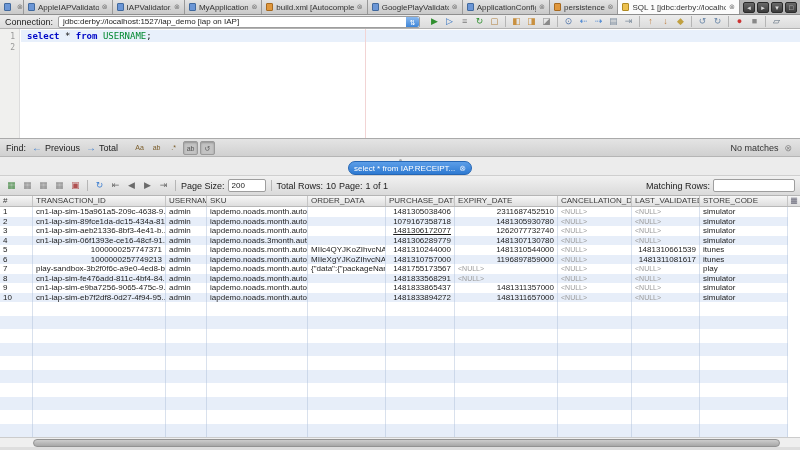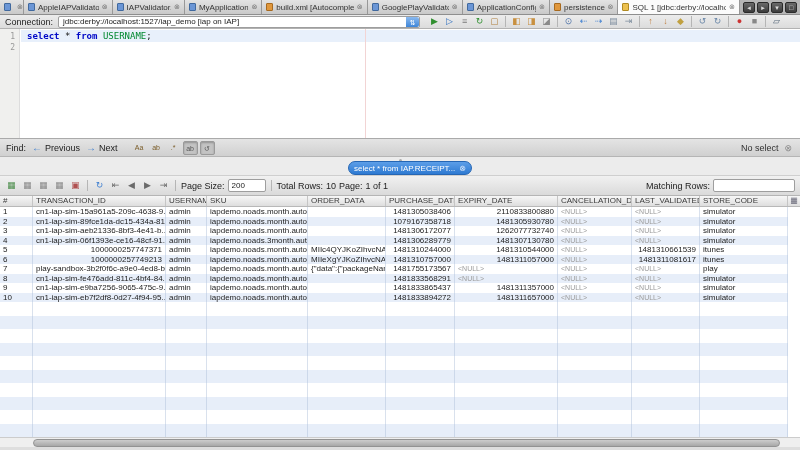--- a/index.html
+++ b/index.html
@@ -208,30 +208,30 @@
 </div>
 
 <div id="findbar">
   <span>Find:</span>
   <button class="fbtn">
     <span class="arr">←</span>
     <span>Previous</span>
   </button>
   <button class="fbtn">
     <span class="arr">→</span>
-    <span>Next</span>
+    <span>Total</span>
   </button>
   <div id="findtoggles" style="display:flex;gap:2px;margin-left:8px;">
       <span class="ftog">Aa</span>
       <span class="ftog">ab</span>
       <span class="ftog">.*</span>
       <span class="ftog pressed">ab</span>
       <span class="ftog pressed">↺</span>
     </div>
-  <span id="findstatus">No select</span>
+  <span id="findstatus">No matches</span>
   <span id="findclose">⊗</span>
 </div>
 
 <div id="resultstrip">
   <div id="splitdot"></div>
   <div id="resulttab">
     <span>select * from IAP.RECEIPT...</span>
     <span class="rclose">⊗</span>
   </div>
 </div>
@@ -281,21 +281,21 @@
 </div>
 
 <div id="tbody">
     <div class="tr odd">
       <div class="td" style="width: 33px;">1</div>
       <div class="td" style="width: 133px;">cn1-iap-sim-15a961a5-209c-4638-9...</div>
       <div class="td" style="width: 41px;">admin</div>
       <div class="td" style="width: 101px;">iapdemo.noads.month.auto</div>
       <div class="td" style="width: 78px;"></div>
       <div class="td num" style="width: 69px;">1481305038406</div>
-      <div class="td num" style="width: 103px;">2110833800880</div>
+      <div class="td num" style="width: 103px;">2311687452510</div>
       <div class="td nullv" style="width: 74px;">&lt;NULL&gt;</div>
       <div class="td nullv" style="width: 68px;">&lt;NULL&gt;</div>
       <div class="td" style="width: 88px;">simulator</div>
     </div>
     <div class="tr even">
       <div class="td" style="width: 33px;">2</div>
       <div class="td" style="width: 133px;">cn1-iap-sim-89fce1da-dc15-434a-81...</div>
       <div class="td" style="width: 41px;">admin</div>
       <div class="td" style="width: 101px;">iapdemo.noads.month.auto</div>
       <div class="td" style="width: 78px;"></div>
@@ -304,21 +304,21 @@
       <div class="td nullv" style="width: 74px;">&lt;NULL&gt;</div>
       <div class="td nullv" style="width: 68px;">&lt;NULL&gt;</div>
       <div class="td" style="width: 88px;">simulator</div>
     </div>
     <div class="tr odd">
       <div class="td" style="width: 33px;">3</div>
       <div class="td" style="width: 133px;">cn1-iap-sim-aeb21336-8bf3-4e41-b...</div>
       <div class="td" style="width: 41px;">admin</div>
       <div class="td" style="width: 101px;">iapdemo.noads.month.auto</div>
       <div class="td" style="width: 78px;"></div>
-      <div class="td num" style="width: 69px;">1481306172077</div>
+      <div class="td num" style="width: 69px; text-decoration: underline;">1481306172077</div>
       <div class="td num" style="width: 103px;">1262077732740</div>
       <div class="td nullv" style="width: 74px;">&lt;NULL&gt;</div>
       <div class="td nullv" style="width: 68px;">&lt;NULL&gt;</div>
       <div class="td" style="width: 88px;">simulator</div>
     </div>
     <div class="tr even">
       <div class="td" style="width: 33px;">4</div>
       <div class="td" style="width: 133px;">cn1-iap-sim-06f1393e-ce16-48cf-91...</div>
       <div class="td" style="width: 41px;">admin</div>
       <div class="td" style="width: 101px;">iapdemo.noads.3month.auto</div>
@@ -341,21 +341,21 @@
       <div class="td num" style="width: 68px;">1481310661539</div>
       <div class="td" style="width: 88px;">itunes</div>
     </div>
     <div class="tr even">
       <div class="td" style="width: 33px;">6</div>
       <div class="td num" style="width: 133px;">1000000257749213</div>
       <div class="td" style="width: 41px;">admin</div>
       <div class="td" style="width: 101px;">iapdemo.noads.month.auto</div>
       <div class="td" style="width: 78px;">MIIeXgYJKoZIhvcNAQc...</div>
       <div class="td num" style="width: 69px;">1481310757000</div>
-      <div class="td num" style="width: 103px;">1481311057000</div>
+      <div class="td num" style="width: 103px;">1196897859000</div>
       <div class="td nullv" style="width: 74px;">&lt;NULL&gt;</div>
       <div class="td num" style="width: 68px;">1481311081617</div>
       <div class="td" style="width: 88px;">itunes</div>
     </div>
     <div class="tr odd">
       <div class="td" style="width: 33px;">7</div>
       <div class="td" style="width: 133px;">play-sandbox-3b2f0f6c-a9e0-4ed8-b...</div>
       <div class="td" style="width: 41px;">admin</div>
       <div class="td" style="width: 101px;">iapdemo.noads.month.auto</div>
       <div class="td" style="width: 78px;">{"data":{"packageNam...</div>

